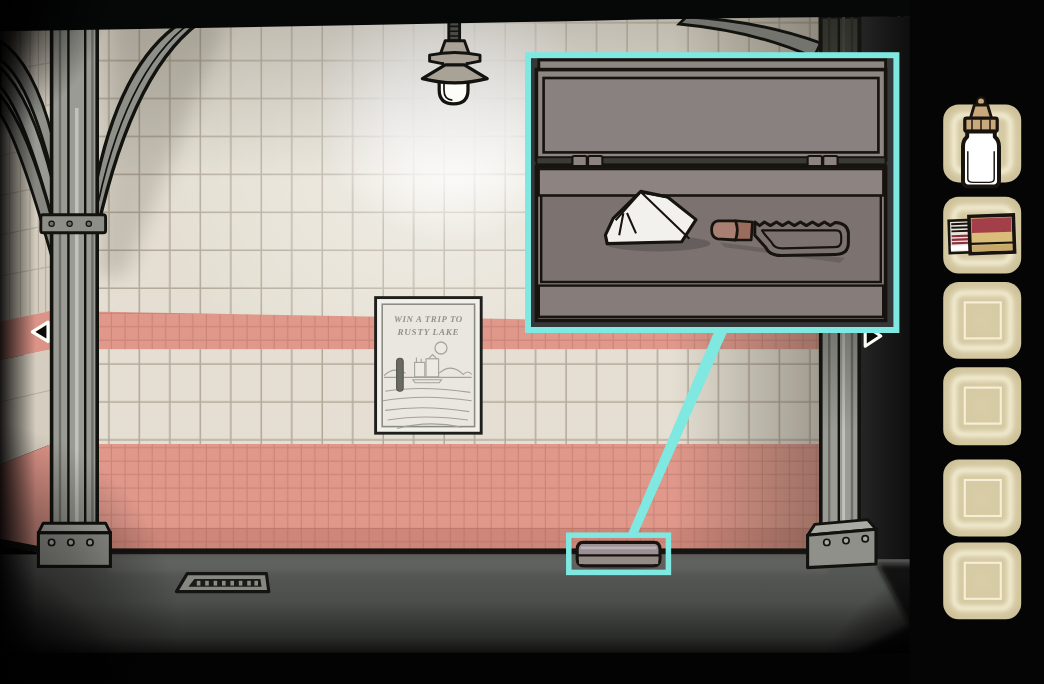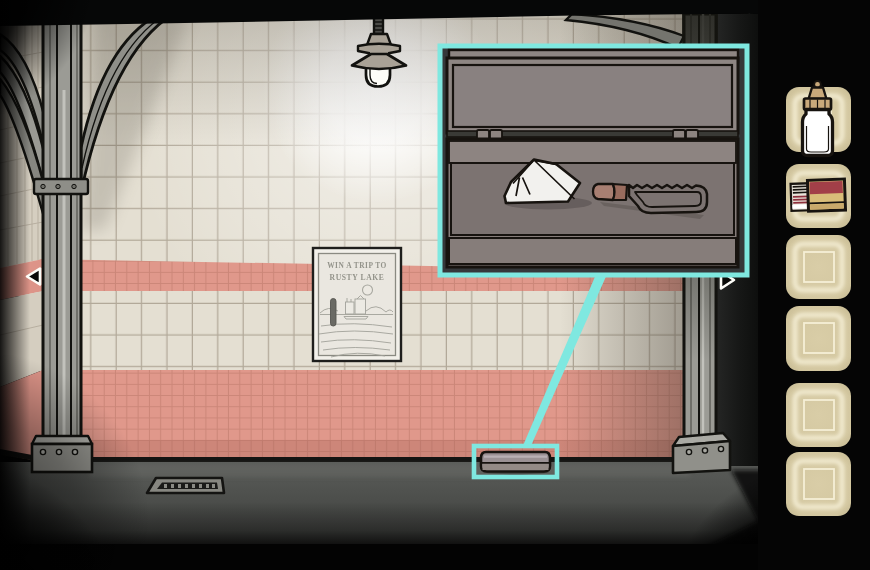--- a/index.html
+++ b/index.html
@@ -1,16 +1,16 @@
 <!DOCTYPE html>
 <html><head>
 <meta charset="utf-8">
 <style>
 html,body{margin:0;padding:0;background:#000;}
-#stage{position:relative;width:870px;height:570px;background:#000;overflow:hidden;font-family:"Liberation Sans",sans-serif;}
+#stage{position:relative;width:870px;height:570px;background:#000;overflow:hidden;font-family:"Liberation Sans",sans-serif;font-style:italic;}
 </style>
 </head>
 <body>
 <div id="stage">
 <svg width="870" height="570" viewBox="0 0 870 570" xmlns="http://www.w3.org/2000/svg">
 <defs>
 <pattern id="wt" width="25.4" height="31.6" patternUnits="userSpaceOnUse" patternTransform="translate(15.2,19.6)">
   <rect width="25.4" height="31.6" fill="#e4dfd2"></rect>
   <path d="M24.8,0 V31.6 M0,31 H25.4" stroke="#b2a999" stroke-width="1.3" fill="none"></path>
 </pattern>

